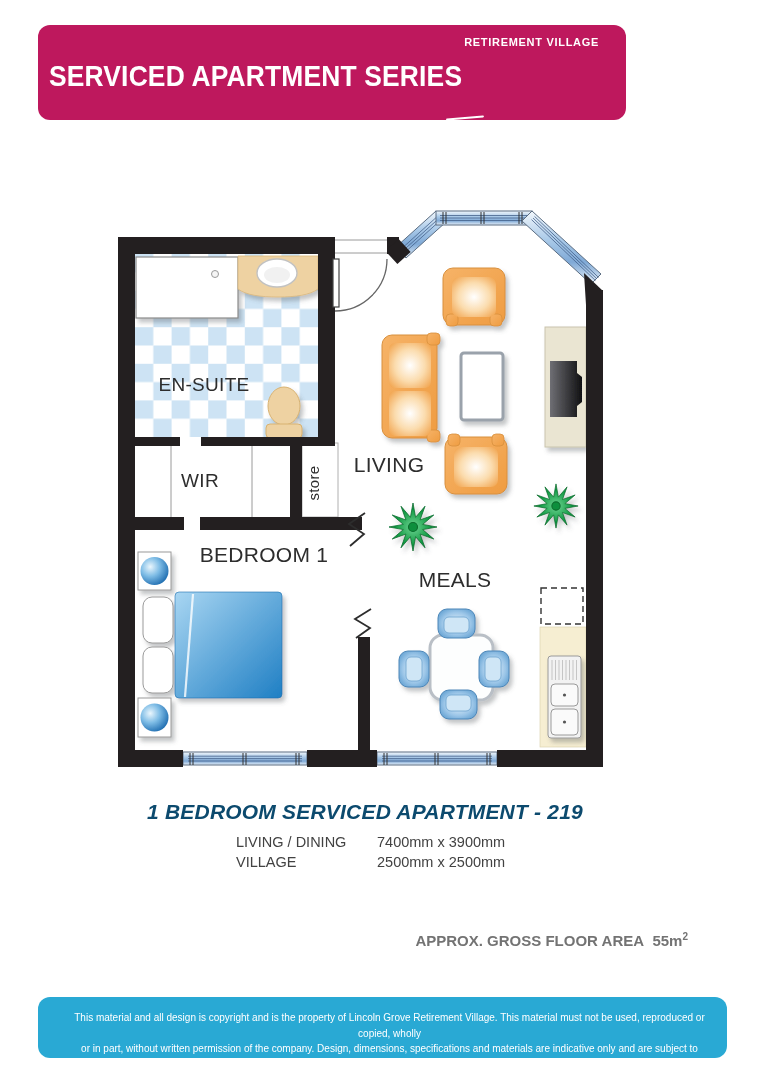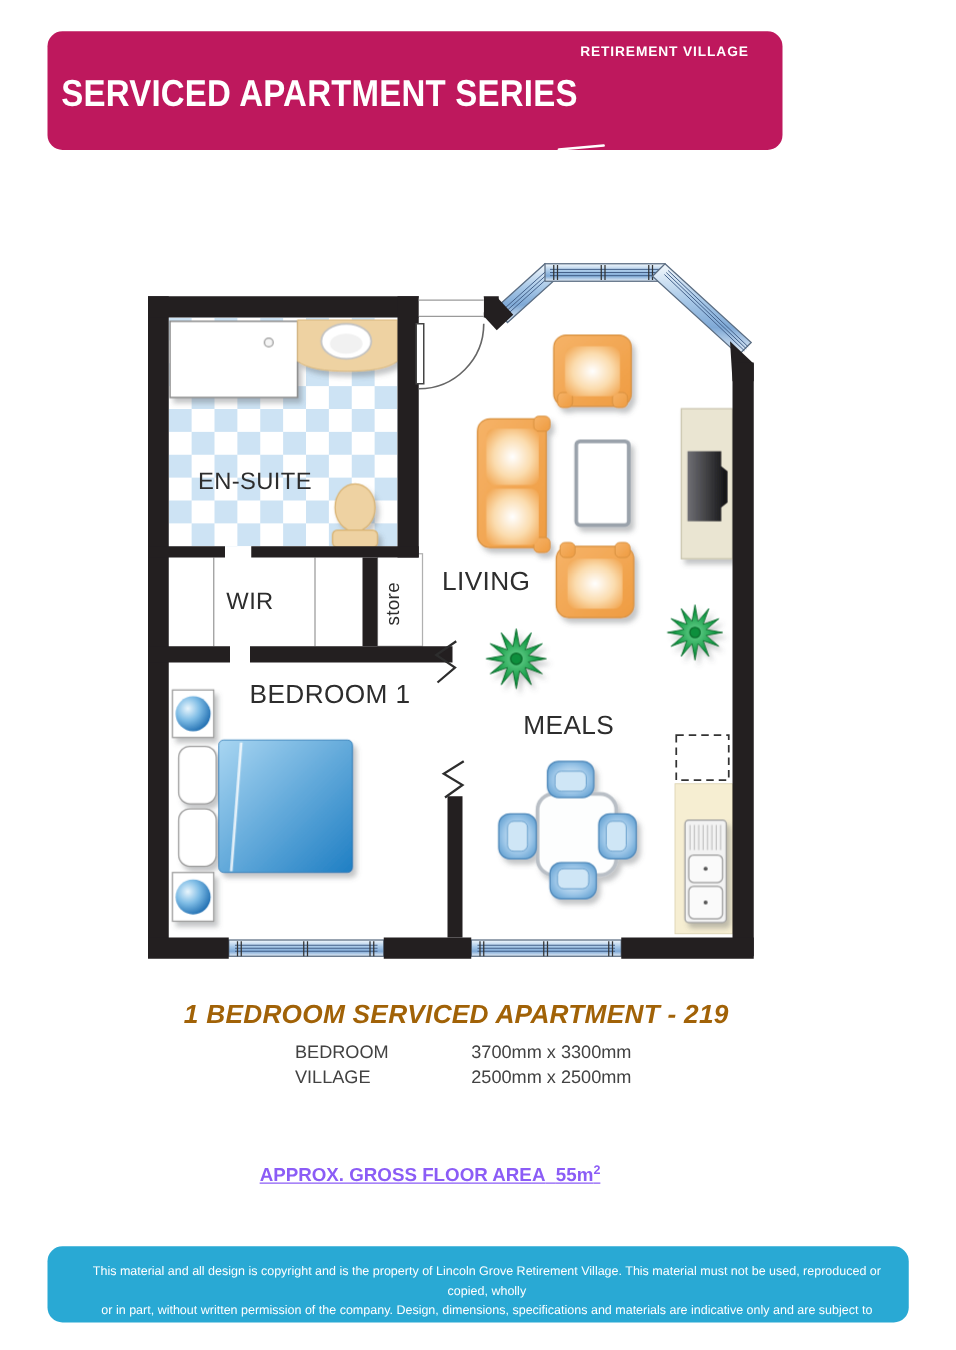--- a/index.html
+++ b/index.html
@@ -20,28 +20,28 @@
   .brand-name { font-size:33px; line-height:34px; font-weight:bold; font-style:italic; letter-spacing:-1px; }
   .brand-sub { font-size:11px; font-weight:bold; letter-spacing:0.7px; margin-top:0; }
   .brand-tag { font-family:"DejaVu Serif", serif; font-style:italic; font-size:16px; margin-top:1px; }
   .tag-underline { position:absolute; right:142px; top:92px; width:38px; height:2px;
     background:#ffffff; border-radius:2px; transform:rotate(-5deg); }
 
   .plan-svg { position:absolute; left:100px; top:200px; }
 
   .doc-title {
     position:absolute; left:0; top:800px; width:730px; text-align:center;
-    font-size:21px; font-style:italic; font-weight:bold; color:#a16207; letter-spacing:0.2px;
+    font-size:21px; font-style:italic; font-weight:bold; color:#0c4a6e; letter-spacing:0.2px;
   }
   .dims { position:absolute; left:236px; top:832px; font-size:14.5px; color:#424242; }
   .dim-row { height:20px; line-height:20px; white-space:nowrap; }
   .dim-room { display:inline-block; width:137px; }
   .area-line {
-    position:absolute; left:0; top:931px; width:688px; text-align:center;
-    font-weight:bold; font-size:15px; color:#8b5cf6;text-decoration:underline;
+    position:absolute; left:0; top:931px; width:688px; text-align:right;
+    font-weight:bold; font-size:15px; color:#737373;
   }
   .area-line sup { font-size:10px; }
 
   .footer-band {
     position:absolute; left:38px; top:997px; width:689px; height:61px;
     background:#29a9d4; border-radius:12px; color:#ffffff; text-align:center;
   }
   .footer-text { padding:13px 12px 0 26px; font-size:10px; line-height:15.5px; }
 
   svg text { fill:#2d2d2d; letter-spacing:0.3px; }
@@ -258,22 +258,22 @@
   <text x="319" y="483" font-size="15" text-anchor="middle" transform="rotate(-90 319 483)">store</text>
   <text x="389" y="472" font-size="21" text-anchor="middle">LIVING</text>
   <text x="264" y="562" font-size="21" text-anchor="middle">BEDROOM 1</text>
   <text x="455" y="587" font-size="21" text-anchor="middle">MEALS</text>
 </svg>
 
 <div class="doc-title">1 BEDROOM SERVICED APARTMENT - 219</div>
 
 <div class="dims">
   <div class="dim-row">
-    <span class="dim-room">BEDROOM</span>
-    <span class="dim-size">3700mm x 3300mm</span>
+    <span class="dim-room">LIVING / DINING</span>
+    <span class="dim-size">7400mm x 3900mm</span>
   </div>
   <div class="dim-row">
     <span class="dim-room">VILLAGE</span>
     <span class="dim-size">2500mm x 2500mm</span>
   </div>
 </div>
 
 <div class="area-line">
   <span>APPROX. GROSS FLOOR AREA</span>&nbsp;&nbsp;<span>55m</span><sup>2</sup>
 </div>

